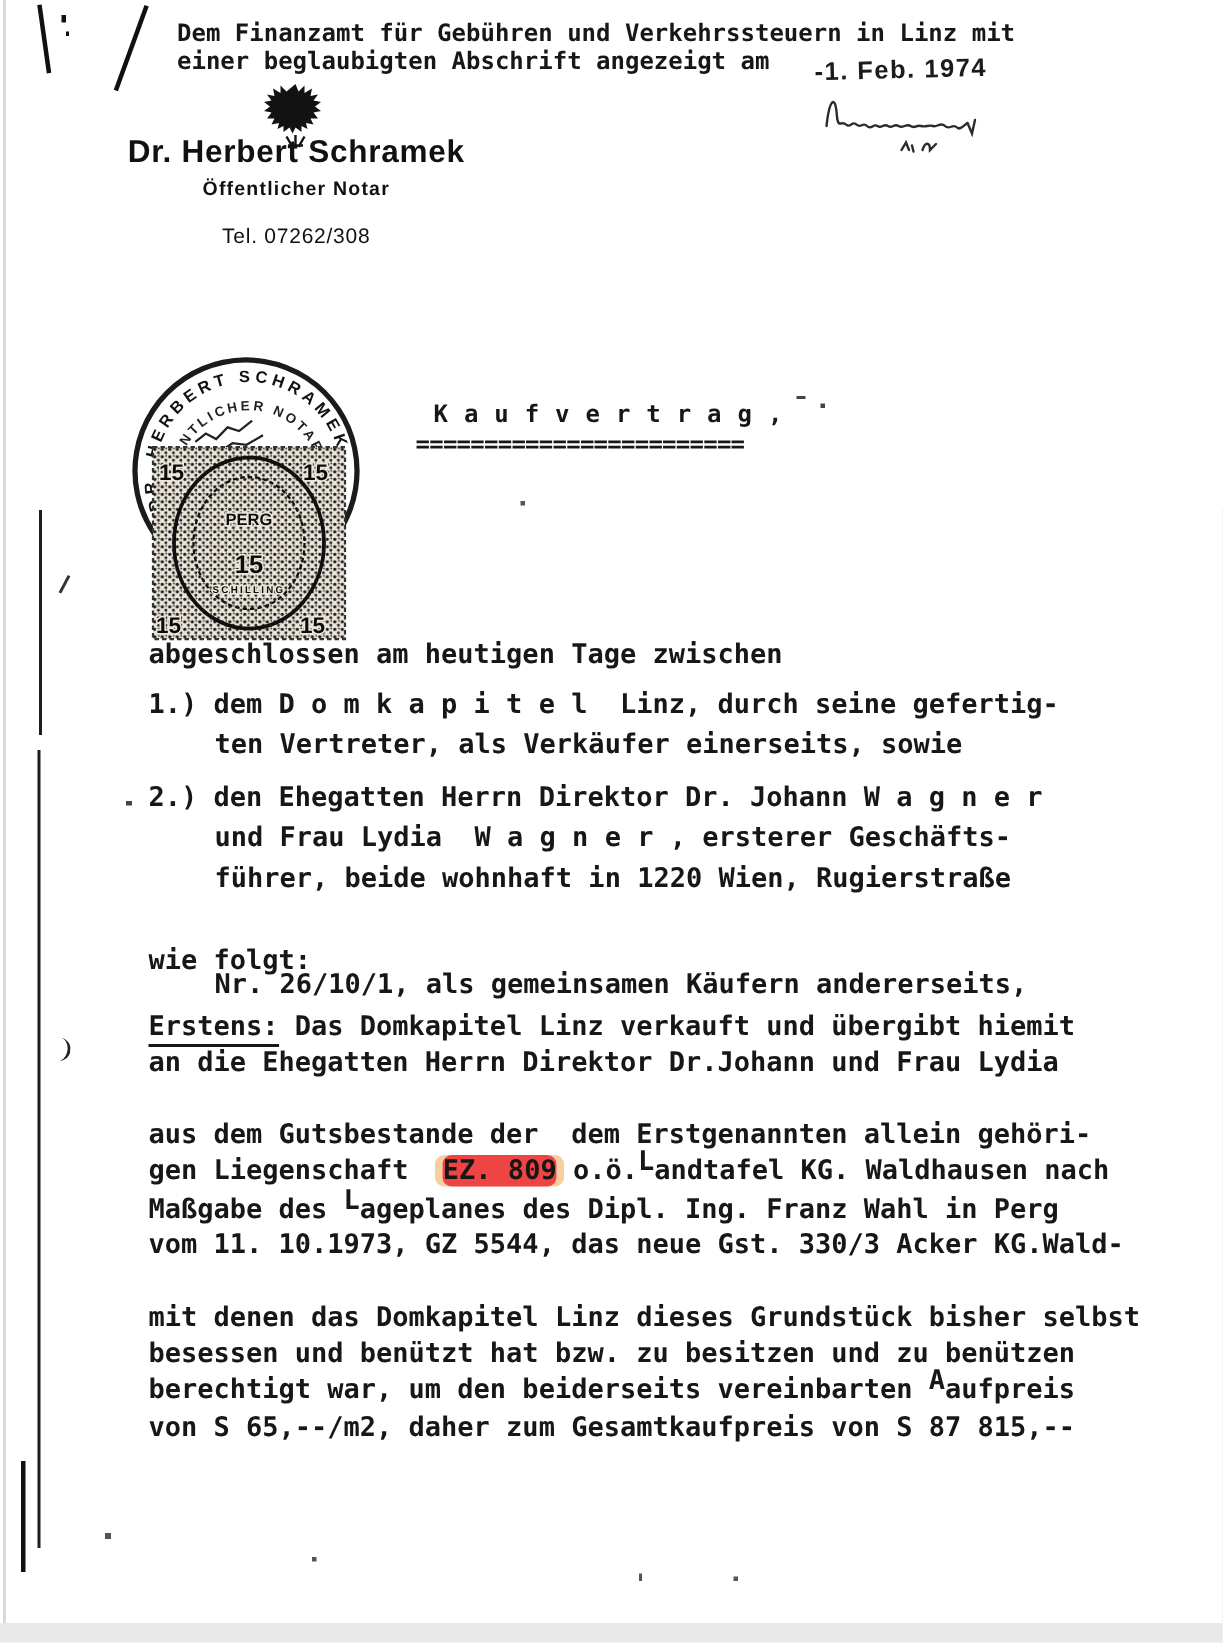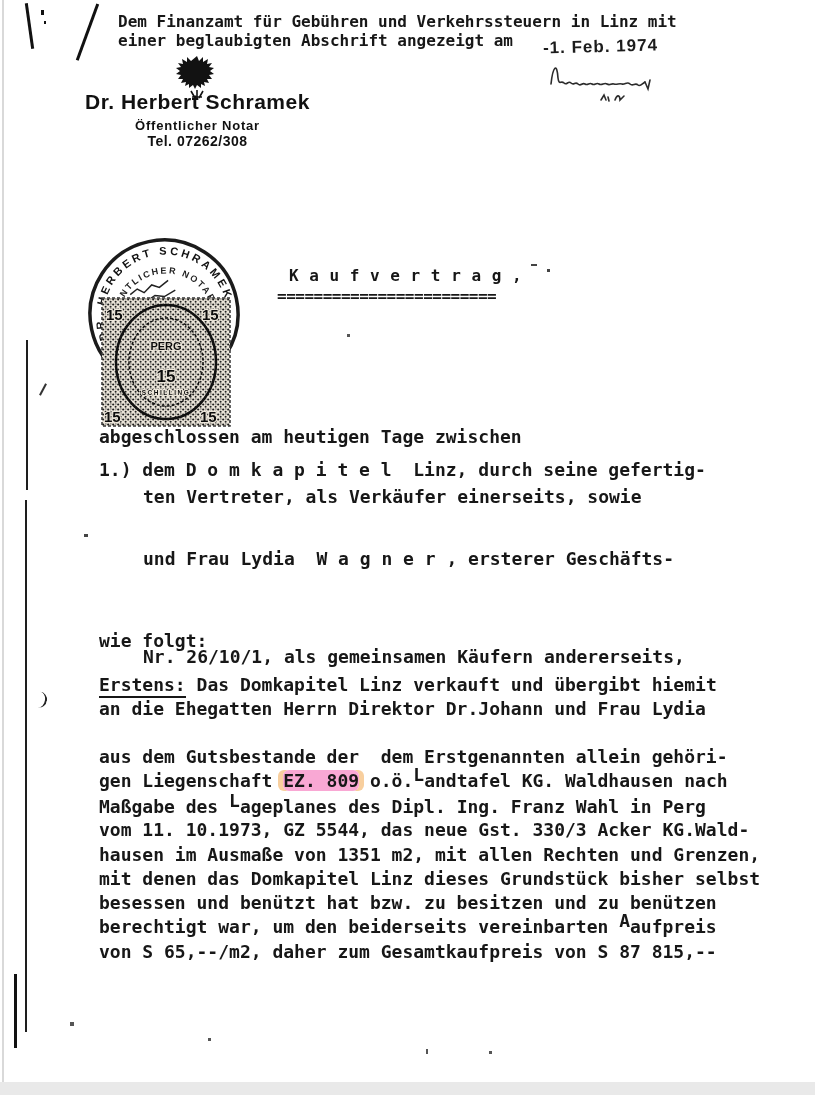--- a/index.html
+++ b/index.html
@@ -12,21 +12,21 @@
   .tw{font-family:"DejaVu Sans Mono",monospace;font-weight:700;color:#171717;}
   
   .notice{left:118px;top:12px;font-size:16px;line-height:19px;white-space:pre;}
   .datestamp{left:543px;top:37px;font-size:17px;font-weight:700;letter-spacing:1px;
     transform:rotate(-1.5deg);font-family:"Liberation Sans",sans-serif;color:#1c1c1c;white-space:pre;}
   
   .lh{left:60px;top:90px;width:275px;text-align:center;color:#111;}
   .lh .name{font-size:21px;font-weight:700;letter-spacing:0.5px;}
   .lh .role{font-size:13px;font-weight:700;letter-spacing:0.8px;margin-top:4px;}
   .lh .addr{font-size:18px;font-weight:700;letter-spacing:1px;margin-top:2px;}
-  .lh .tel{font-size:14px;font-weight:700;letter-spacing:0.5px;margin-top:0;}
+  .lh .tel{font-size:14px;font-weight:400;letter-spacing:0.5px;margin-top:16px;}
   
   .doctitle{left:289px;top:266px;font-size:16px;letter-spacing:0.5px;white-space:pre;}
   .doctitle-u{left:277px;top:286px;font-size:16px;letter-spacing:-0.5px;white-space:pre;}
   
   .bodywrap{left:0;top:425px;width:815px;height:560px;}
   .bline{position:absolute;white-space:pre;font-size:18px;line-height:20px;}
   .bline .und{border-bottom:2px solid #171717;padding-bottom:1px;}
   .bline .sup{position:relative;top:-6px;}
   .bline .hl{border-radius:6px;}
   
@@ -98,30 +98,31 @@
     </g>
   </svg>
 
   <div class="abs tw doctitle">K a u f v e r t r a g ,</div>
   <div class="abs tw doctitle-u">========================</div>
 
   <div class="abs bodywrap">
       <div class="bline tw" style="top: 2px; left: 99px;"><span>abgeschlossen am heutigen Tage zwischen</span></div>
       <div class="bline tw" style="top: 35px; left: 99px;"><span>1.) dem D o m k a p i t e l  Linz, durch seine gefertig-</span></div>
       <div class="bline tw" style="top: 62px; left: 143px;"><span>ten Vertreter, als Verkäufer einerseits, sowie</span></div>
+      <div class="bline tw" style="top: 97px; left: 99px;"><span>2.) den Ehegatten Herrn Direktor Dr. Johann W a g n e r</span></div>
       <div class="bline tw" style="top: 124px; left: 143px;"><span>und Frau Lydia  W a g n e r , ersterer Geschäfts-</span></div>
+      <div class="bline tw" style="top: 151px; left: 143px;"><span>führer, beide wohnhaft in 1220 Wien, Rugierstraße</span></div>
       <div class="bline tw" style="top: 178px; left: 143px; margin-top: 44px;"><span>Nr. 26/10/1, als gemeinsamen Käufern andererseits,</span></div>
       <div class="bline tw" style="top: 206px; left: 99px;"><span>wie folgt:</span></div>
       <div class="bline tw" style="top: 274px; left: 99px;"><span>an die Ehegatten Herrn Direktor Dr.Johann und Frau Lydia</span></div>
       <div class="bline tw" style="top: 250px; left: 99px;"><span class="und">Erstens:</span><span> Das Domkapitel Linz verkauft und übergibt hiemit</span></div>
       <div class="bline tw" style="top: 322px; left: 99px;"><span>aus dem Gutsbestande der  dem Erstgenannten allein gehöri-</span></div>
-      <div class="bline tw" style="top: 346px; left: 99px;"><span>gen Liegenschaft </span><span class="hl" style="background: #f9a8d4; box-shadow: rgb(248, 207, 158) -5px 0px 0px, rgb(248, 207, 158) 5px 0px 0px;">EZ. 809</span><span> o.ö.</span><span class="sup">L</span><span>andtafel KG. Waldhausen nach</span></div>
+      <div class="bline tw" style="top: 346px; left: 99px;"><span>gen Liegenschaft </span><span class="hl" style="background: #ef4444; box-shadow: rgb(248, 207, 158) -5px 0px 0px, rgb(248, 207, 158) 5px 0px 0px; margin-left: 12px;">EZ. 809</span><span> o.ö.</span><span class="sup">L</span><span>andtafel KG. Waldhausen nach</span></div>
       <div class="bline tw" style="top: 372px; left: 99px;"><span>Maßgabe des </span><span class="sup">L</span><span>ageplanes des Dipl. Ing. Franz Wahl in Perg</span></div>
       <div class="bline tw" style="top: 395px; left: 99px;"><span>vom 11. 10.1973, GZ 5544, das neue Gst. 330/3 Acker KG.Wald-</span></div>
-      <div class="bline tw" style="top: 420px; left: 99px;"><span>hausen im Ausmaße von 1351 m2, mit allen Rechten und Grenzen,</span></div>
       <div class="bline tw" style="top: 444px; left: 99px;"><span>mit denen das Domkapitel Linz dieses Grundstück bisher selbst</span></div>
       <div class="bline tw" style="top: 492px; left: 99px;"><span>berechtigt war, um den beiderseits vereinbarten </span><span class="sup">A</span><span>aufpreis</span></div>
       <div class="bline tw" style="top: 468px; left: 99px;"><span>besessen und benützt hat bzw. zu besitzen und zu benützen</span></div>
       <div class="bline tw" style="top: 517px; left: 99px;"><span>von S 65,--/m2, daher zum Gesamtkaufpreis von S 87 815,--</span></div>
     </div>
 
   <div class="art" style="left:2px;top:0;width:1.5px;height:1095px;background:#d9d9d9"></div>
   <div class="art" style="left:28px;top:3px;width:2.5px;height:46px;transform:rotate(-8deg)"></div>
   <div class="art" style="left:86px;top:2px;width:2.5px;height:60px;transform:rotate(20deg)"></div>
   <div class="art" style="left:41px;top:10px;width:3px;height:5px"></div>

